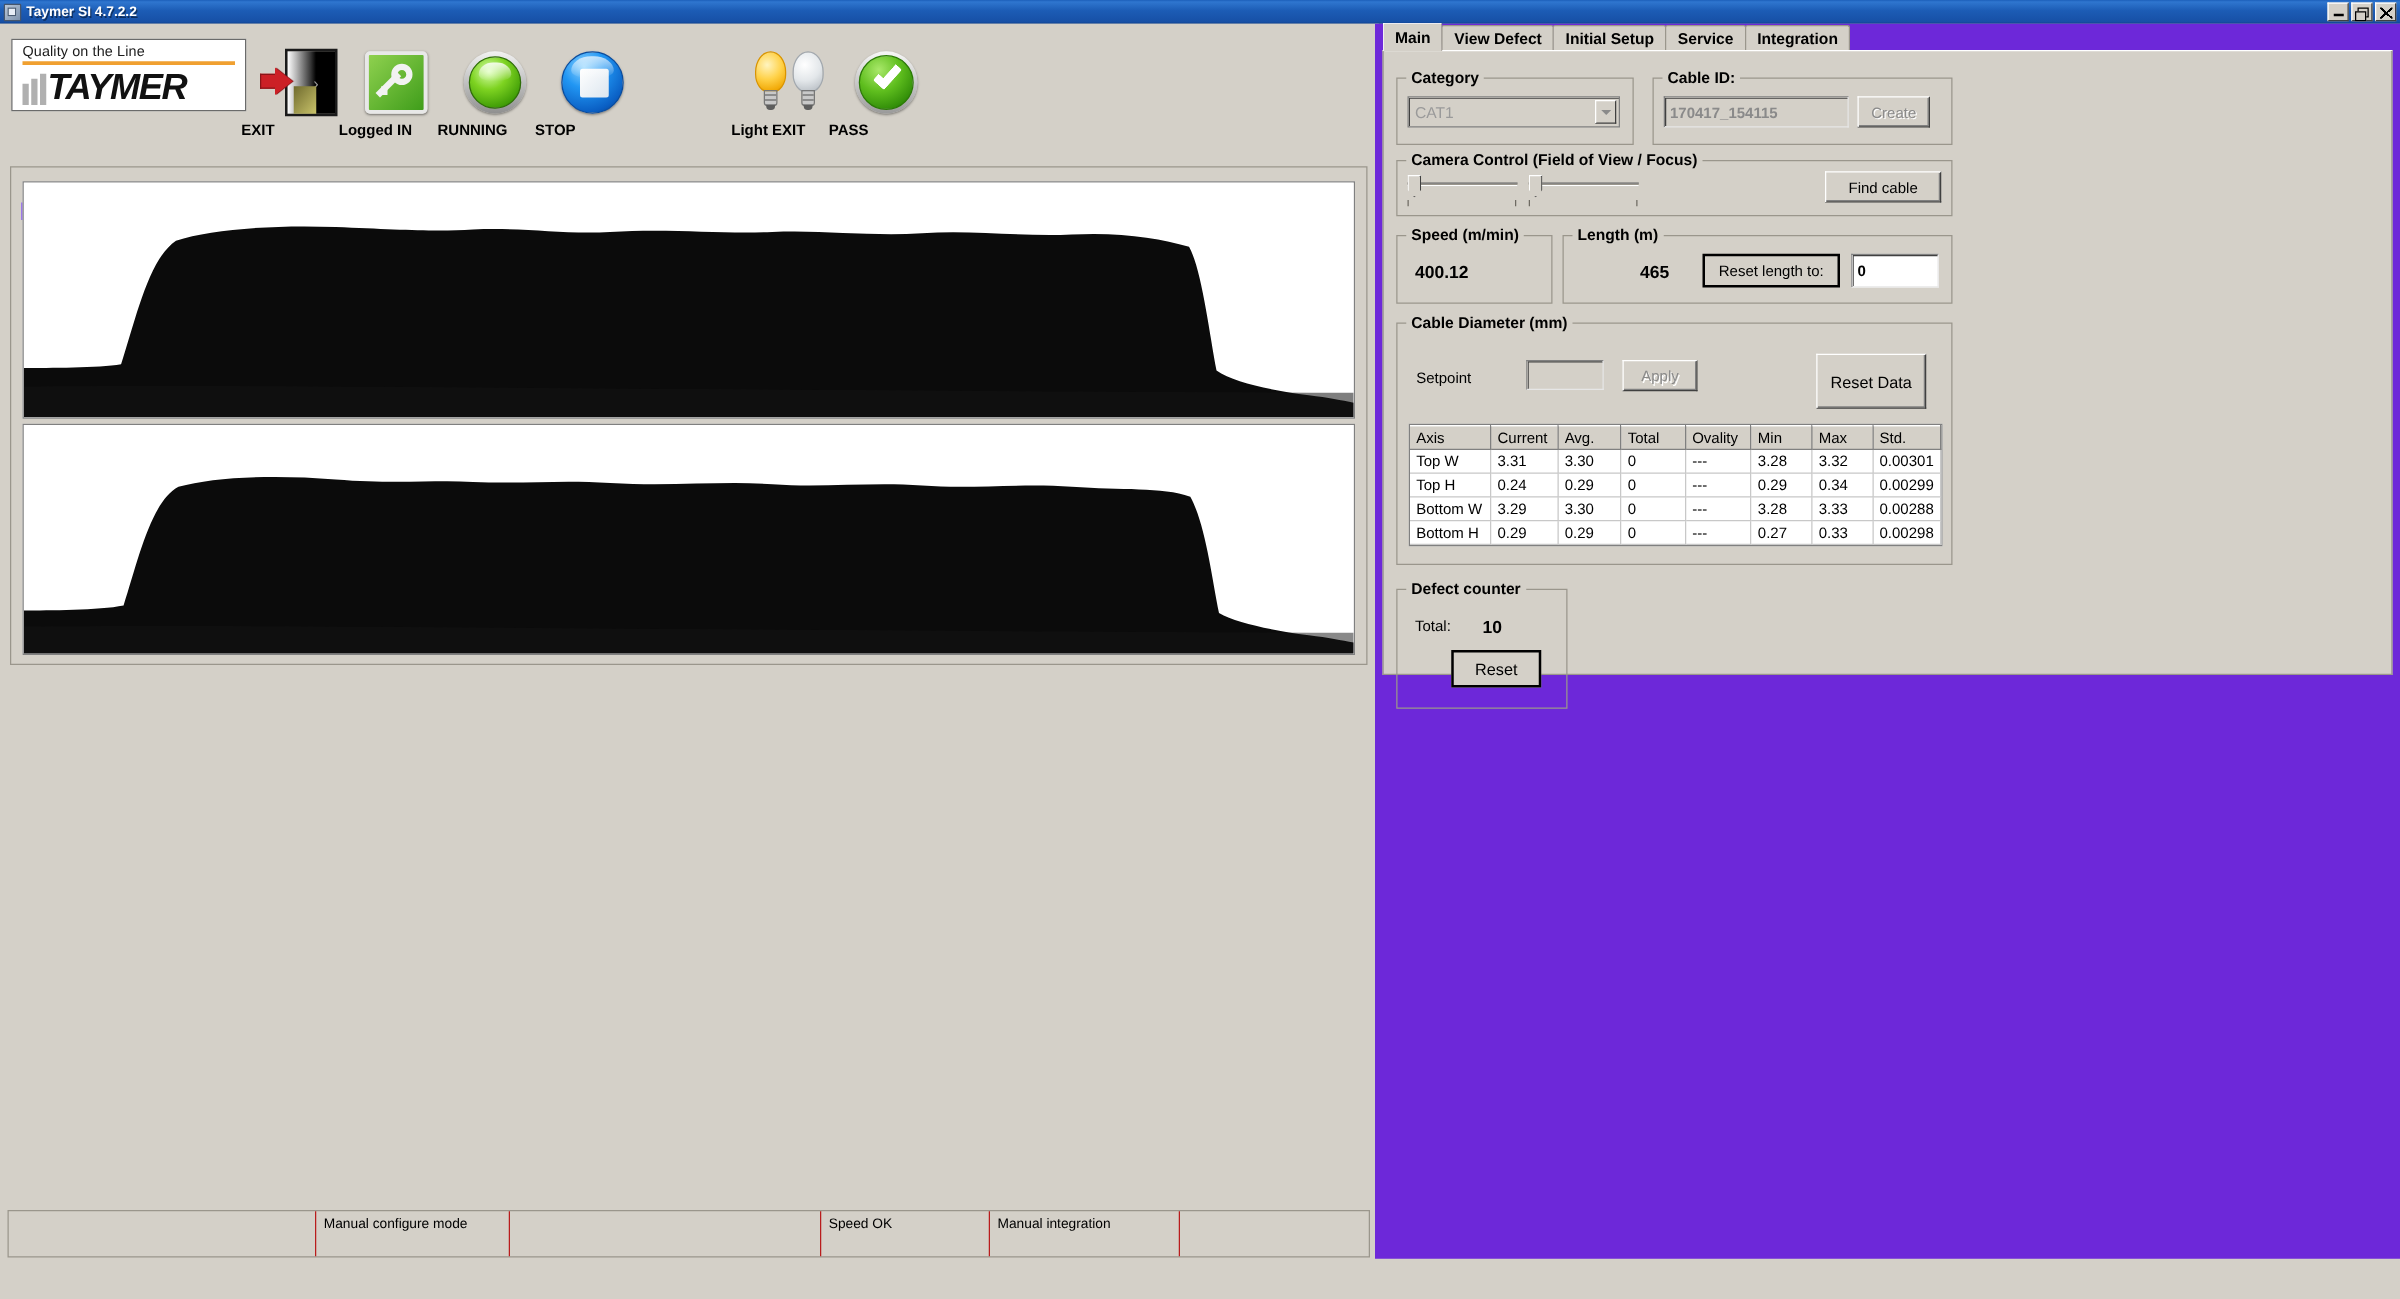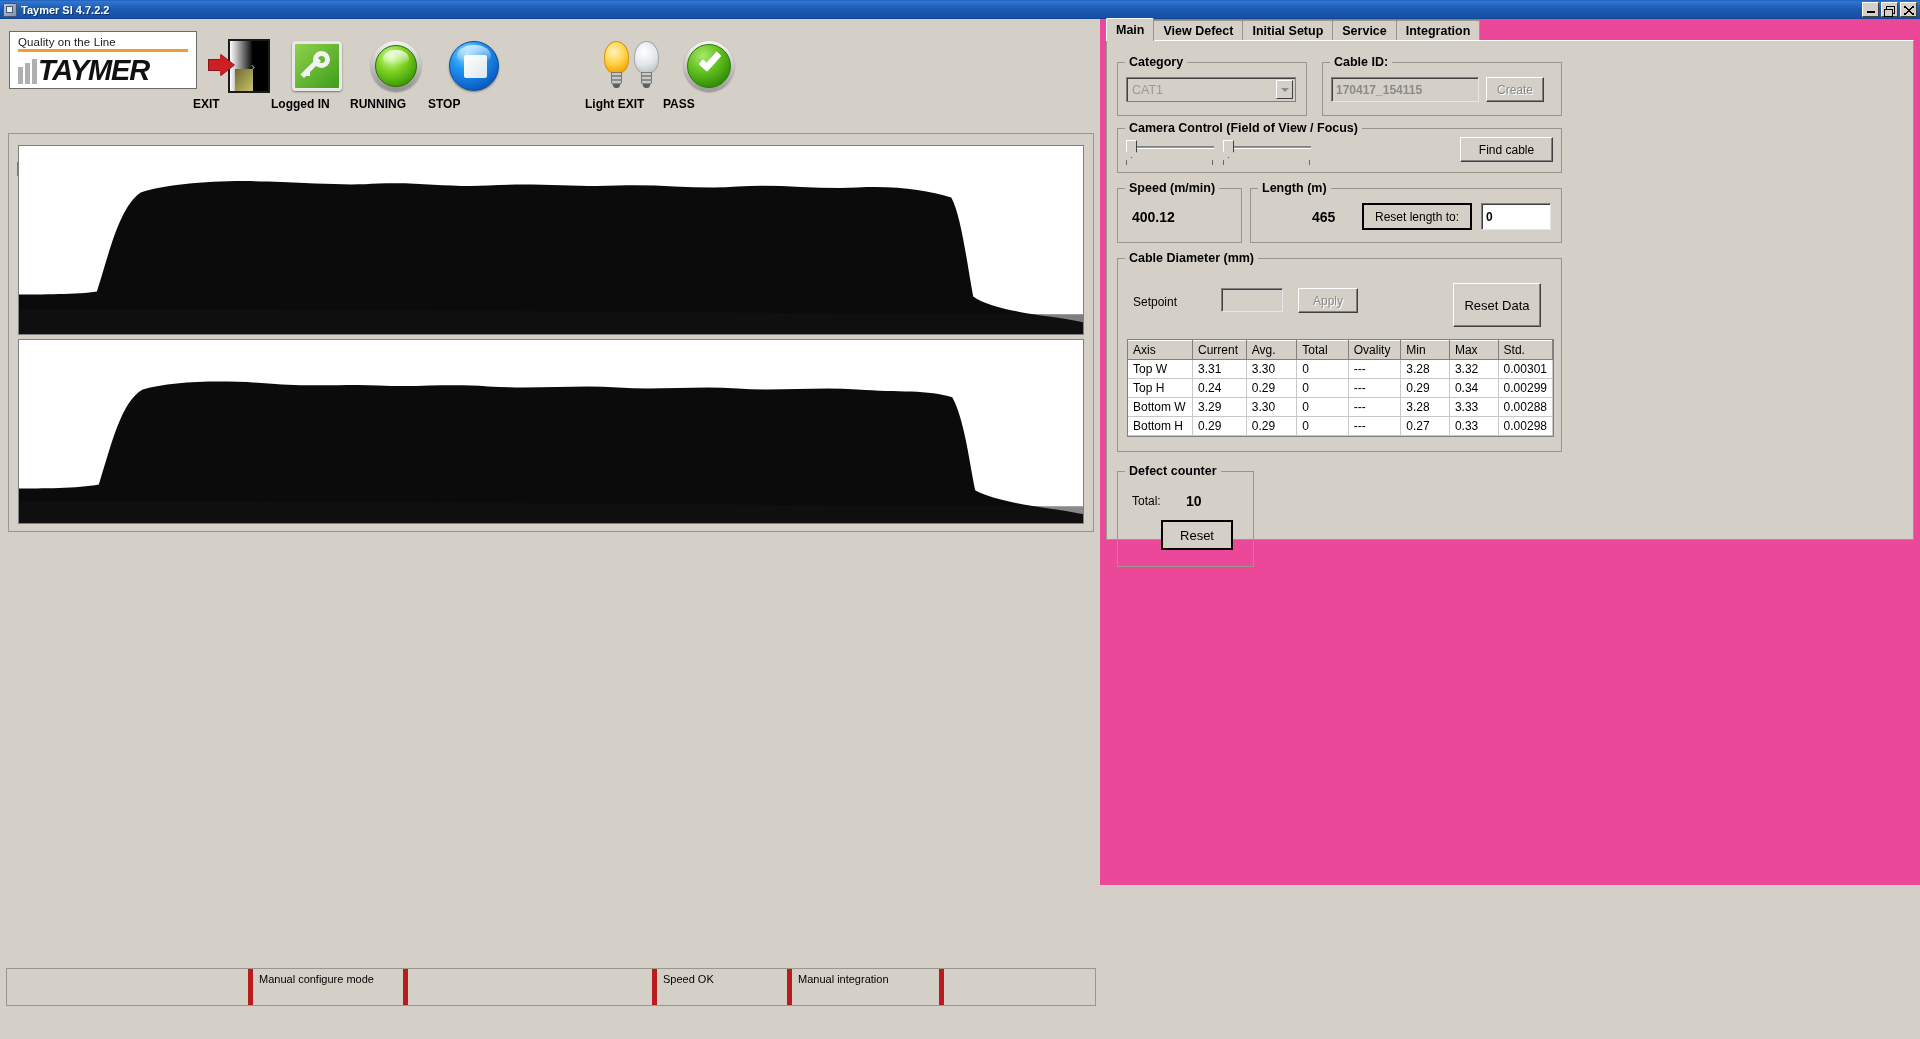--- a/index.html
+++ b/index.html
@@ -216,28 +216,28 @@
   .xhair-v { width: 5px; top:0; bottom:0; }
   .xhair-h { height: 5px; left:0; right:0; }
 
   
   .statusbar {
     position:absolute; left: 6px; top: 968px; width: 1090px; height: 38px;
     background: #d4d0c8; border:1px solid #9a968c;
     display:flex; align-items:stretch;
   }
   .sb-cell {
-    border-right: 5px solid #b91c1c; padding: 4px 6px;
+    border-right: 1px solid #b91c1c; padding: 4px 6px;
     font-size: 11px; color:#000; display:flex; align-items:flex-start;
     font-family: "Liberation Sans", sans-serif; overflow:hidden; white-space:nowrap;
   }
   .sb-cell:last-child { border-right: none; }
 
   
-  .rightpanel { position:absolute; left:1100px; top:19px; width:820px; height:866px; background:#ec4899; }
+  .rightpanel { position:absolute; left:1100px; top:19px; width:820px; height:988px; background:#6d28d9; }
   .tabstrip { position:absolute; left:6px; top:0px; height:22px; display:flex; align-items:flex-end; }
   .tab {
     height: 21px; padding: 0 9px; margin-right: -1px;
     background:#d4d0c8; border:1px solid #9a968c; border-bottom:none;
     font-size: 12.5px; font-weight: bold; color:#000; line-height: 20px;
     font-family: "Liberation Sans", sans-serif; white-space:nowrap;
     border-top-left-radius:2px; border-top-right-radius:2px;
     cursor: default;
   }
   .tab.active { background:#d4d0c8; height:23px; line-height:22px; border-color:#fff #9a968c #d4d0c8 #fff; position:relative; z-index:2; }

